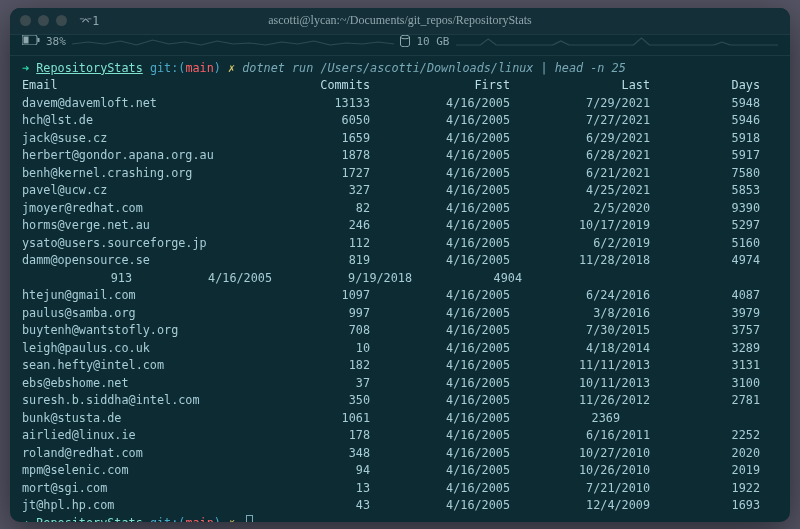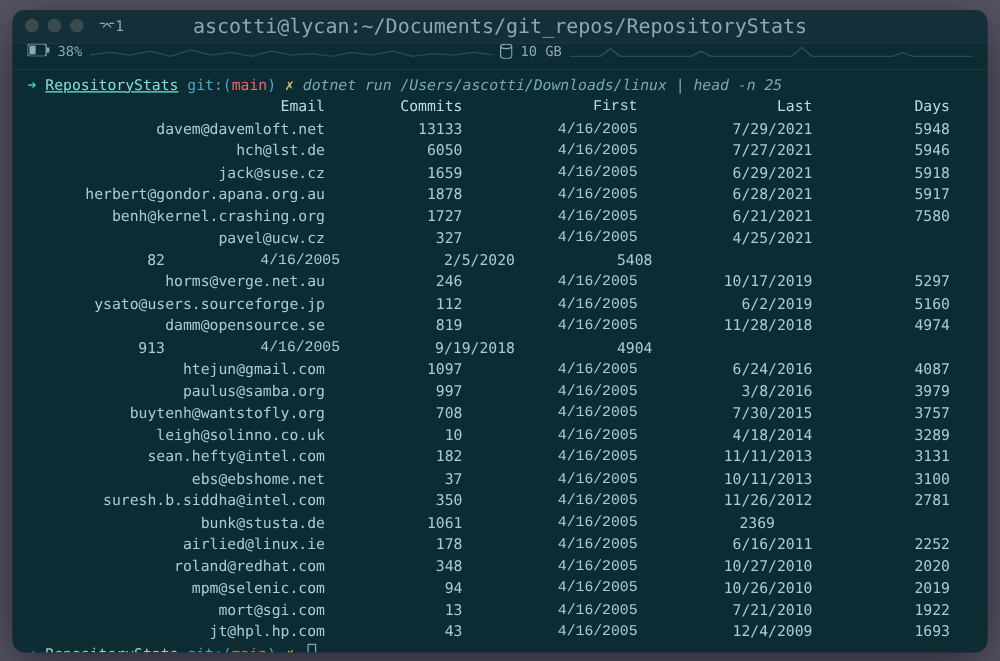--- a/index.html
+++ b/index.html
@@ -38,22 +38,23 @@
     height: 11px;
     border-radius: 50%;
     background: #3a4a4f;
     display: inline-block;
   }
   .title-center {
     position: absolute;
     left: 0; right: 0;
     text-align: center;
     color: #8fa6ad;
-    font-size: 16px;
+    font-size: 12px;
     pointer-events: none;
+    font-family: Liberation Serif, serif;
   }
   .title-left {
     color: #8fa6ad;
     font-size: 11.5px;
     margin-left: 12px;
   }
   .statusbar {
     height: 22px;
     border-top: 1px solid #1c3a42;
     border-bottom: 1px solid #1c3a42;
@@ -90,23 +91,23 @@
     width: 7px;
     height: 14px;
     border: 1px solid #7aa9b8;
     vertical-align: -2px;
     margin-left: 4px;
   }
   .header-row, .data-row {
     display: flex;
   }
   .header-row { color: #b9dde6; }
-  .col-email { flex: 0 0 238px; text-align: right; white-space: nowrap; overflow: hidden; }
+  .col-email { flex: 0 0 238px; text-align: left; white-space: nowrap; overflow: hidden; }
   .col-commits { flex: 0 0 110px; text-align: right; }
-  .col-first { flex: 0 0 140px; text-align: right; font-family: Liberation Mono, monospace; }
+  .col-first { flex: 0 0 140px; text-align: right; }
   .col-last { flex: 0 0 140px; text-align: right; }
   .col-days { flex: 0 0 110px; text-align: right; }
 </style>
 </head>
 <body>
 
 <div class="terminal">
 
   <div class="titlebar">
     <div class="traffic">
@@ -202,26 +203,28 @@
           <span class="col-commits">1727</span>
           <span class="col-first">4/16/2005</span>
           <span class="col-last">6/21/2021</span>
           <span class="col-days">7580</span>
         </div>
         <div class="data-row">
           <span class="col-email">pavel@ucw.cz</span>
           <span class="col-commits">327</span>
           <span class="col-first">4/16/2005</span>
           <span class="col-last">4/25/2021</span>
-        </div>
-        <div class="data-row">
+          <span class="col-days">5853</span>
+        </div>
+        <div class="data-row">
+          <span class="col-email">jmoyer@redhat.com</span>
           <span class="col-commits">82</span>
           <span class="col-first">4/16/2005</span>
           <span class="col-last">2/5/2020</span>
-          <span class="col-days">5408</span>
+          <span class="col-days">9390</span>
         </div>
         <div class="data-row">
           <span class="col-email">horms@verge.net.au</span>
           <span class="col-commits">246</span>
           <span class="col-first">4/16/2005</span>
           <span class="col-last">10/17/2019</span>
           <span class="col-days">5297</span>
         </div>
         <div class="data-row">
           <span class="col-email">ysato@users.sourceforge.jp</span>
@@ -258,21 +261,21 @@
           <span class="col-days">3979</span>
         </div>
         <div class="data-row">
           <span class="col-email">buytenh@wantstofly.org</span>
           <span class="col-commits">708</span>
           <span class="col-first">4/16/2005</span>
           <span class="col-last">7/30/2015</span>
           <span class="col-days">3757</span>
         </div>
         <div class="data-row">
-          <span class="col-email">leigh@solinno.co.uk</span>
+          <span class="col-email">leigh@paulus.co.uk</span>
           <span class="col-commits">10</span>
           <span class="col-first">4/16/2005</span>
           <span class="col-last">4/18/2014</span>
           <span class="col-days">3289</span>
         </div>
         <div class="data-row">
           <span class="col-email">sean.hefty@intel.com</span>
           <span class="col-commits">182</span>
           <span class="col-first">4/16/2005</span>
           <span class="col-last">11/11/2013</span>

